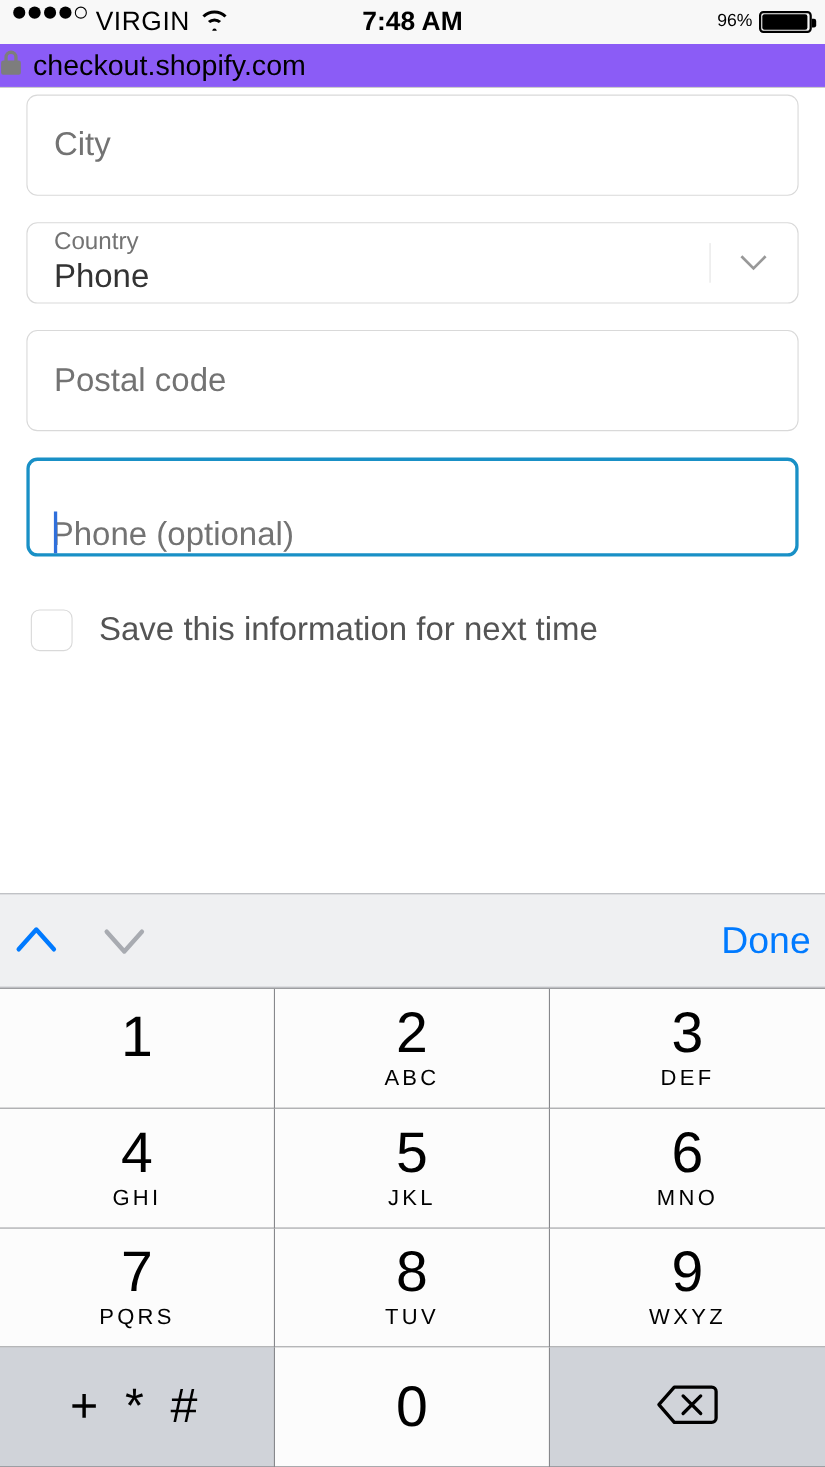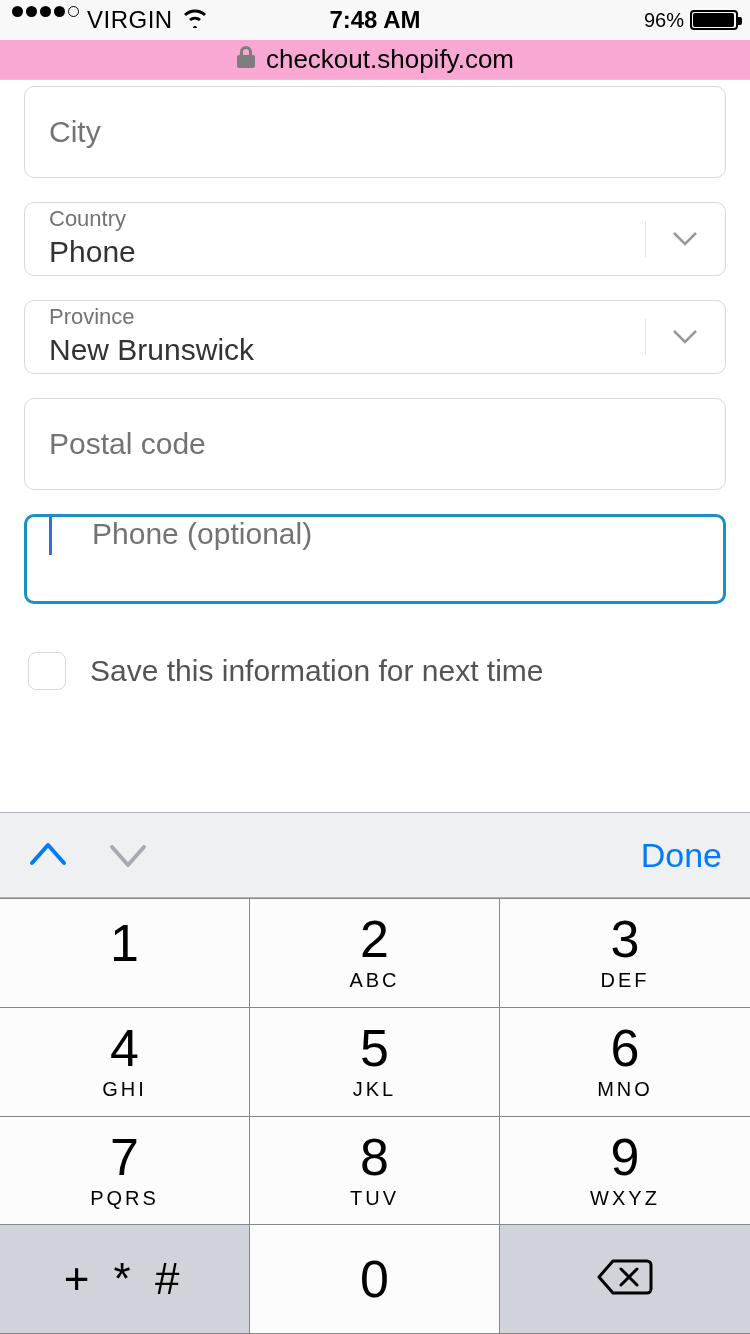--- a/index.html
+++ b/index.html
@@ -8,27 +8,27 @@
     
     .status-bar { height: 40px; background: #f8f8f8; display: flex; align-items: center; justify-content: space-between; padding: 0 12px; font-size: 24px; font-weight: 500; color: #000; }
     .status-left { display: flex; align-items: flex-start; gap: 8px; }
     .signal-dots { display: flex; gap: 3px; align-items: center; }
     .dot { width: 11px; height: 11px; border-radius: 50%; background: #000; }
     .dot.hollow { background: transparent; border: 1.5px solid #000; }
     .carrier { font-size: 24px; letter-spacing: 0.5px; }
     .wifi-icon { display: inline-block; }
     .time { font-weight: 600; position:absolute; left:50%; transform:translateX(-50%); }
     .status-right { display: flex; align-items: center; gap: 6px; }
-    .battery-pct { font-size: 20px; }
+    .battery-pct { font-size: 16px; }
     .battery { width: 48px; height: 20px; border: 2px solid #000; border-radius: 4px; position: relative; display: inline-block; }
     .battery::after { content:""; position:absolute; right:-6px; top:5px; width:4px; height:8px; background:#000; border-radius:0 2px 2px 0; }
     .battery-fill { position:absolute; left:1px; top:1px; bottom:1px; width:94%; background:#000; border-radius:2px; }
 
     
-    .url-bar { height: 40px; background: #f9a8d4; border-bottom: 1px solid #ccc; display: flex; align-items: center; justify-content: center; gap: 10px; font-size: 26px; color: #000; }
+    .url-bar { height: 40px; background: #8b5cf6; border-bottom: 1px solid #ccc; display: flex; align-items: center; gap: 10px; font-size: 26px; color: #000; }
     .lock-glyph { font-size: 22px; color:#7d7d7d; }
 
     
     .form-area { padding: 0 24px; background: #fff; }
     .field { width: 100%; border: 1px solid #d9d9d9; border-radius: 10px; margin-top: 24px; position: relative; background:#fff; }
     .field:first-child { margin-top: 6px; }
     .input-plain { width: 100%; height: 90px; border: none; background: transparent; padding: 0 24px; font-size: 30px; color: #333; border-radius: 10px; }
     .input-plain::placeholder { color: #737373; }
 
     .field.floating { padding: 12px 24px 12px 24px; height: 74px; display:flex; flex-direction:column; justify-content:center; }
@@ -37,41 +37,41 @@
     .select-caret { position: absolute; right: 0; top: 0; bottom: 0; width: 80px; display:flex; align-items:center; justify-content:center; }
     .select-caret::before { content:""; position:absolute; left:0; top:18px; bottom:18px; width:1px; background:#e3e3e3; }
 
     .field.focused { border: 3px solid #1990c6; }
 
     .save-row { display:flex; align-items:center; gap:24px; margin-top:48px; padding-left:4px; }
     .checkbox { width:38px; height:38px; border:1px solid #d9d9d9; border-radius:8px; background:#fff; }
     .save-label { font-size:30px; color:#545454; }
 
     
-    .accessory-bar { position:absolute; left:0; right:0; top:812px; height:86px; background:#eff0f2; border-top:1px solid #b3b6bb; border-bottom:1px solid #b3b6bb; display:flex; align-items:center; justify-content:space-between; padding:0 28px; }
+    .accessory-bar { position:absolute; left:0; right:0; top:812px; height:86px; background:#eff0f2; border-top:1px solid #b3b6bb; border-bottom:1px solid #b3b6bb; display:flex; align-items:center; justify-content:space-between; padding:0 13px; }
     .chevron-group { display:flex; gap:40px; align-items:center;}
     .chevron { width:40px; height:40px; display:flex; align-items:center; justify-content:center; }
     .done-btn { font-size:34px; color:#007aff; font-weight:500; }
 
     
     .keyboard { position:absolute; left:0; right:0; bottom:0; top:898px; background:#fff; display:grid; grid-template-columns: repeat(3, 1fr); grid-template-rows: repeat(4, 1fr); }
     .key { border-right:1px solid #87888c; border-bottom:1px solid #87888c; display:flex; flex-direction:column; align-items:center; justify-content:center; background:#fcfcfc;}
     .key:nth-child(3n) { border-right:none; }
     .key .digit { font-size:52px; font-weight:400; color:#000; line-height:1; }
     .key .letters { font-size:20px; font-weight:400; letter-spacing:3px; color:#000; margin-top:4px;}
     .key.special { background:#d0d3d9; }
     .key .sym { font-size:44px; font-weight:300; color:#000; letter-spacing:6px;}
     .key.zero .digit { margin-top:0; }
     .key.key1 .digit { margin-bottom:20px; }
     .keyboard { border-top:1px solid #87888c; }
     .key.backspace svg { width:60px; height:40px; }
 
     .cursor { display:inline-block; width:3px; height:38px; background:#2f6fdb; vertical-align:middle; margin-right:-3px; position:relative; top:0px; animation: blink 1s steps(1) infinite;}
     @keyframes blink { 50% { opacity:0; } }
-    .phone-input-wrap { display:flex; align-items:flex-start; height:100%; padding:0 22px;gap:45px;}
+    .phone-input-wrap { display:flex; align-items:flex-end; height:100%; padding:0 22px;}
     .phone-placeholder { color:#737373; font-size:30px; margin-left:-2px;}
   </style>
 </head>
 <body>
 
 <div class="status-bar">
   <div class="status-left">
     <span class="signal-dots">
       <span class="dot"></span>
         <span class="dot"></span>
@@ -114,29 +114,20 @@
   <div class="field floating">
     <span class="floating-label">Country</span>
     <span class="floating-value">Phone</span>
     <span class="select-caret">
       <svg width="26" height="16" viewBox="0 0 26 16">
           <path d="M2 2 L13 13 L24 2" stroke="#999" stroke-width="2.5" fill="none"></path>
         </svg>
     </span>
   </div>
 
-  <div class="field floating">
-    <span class="floating-label">Province</span>
-    <span class="floating-value">New Brunswick</span>
-    <span class="select-caret">
-      <svg width="26" height="16" viewBox="0 0 26 16">
-          <path d="M2 2 L13 13 L24 2" stroke="#999" stroke-width="2.5" fill="none"></path>
-        </svg>
-    </span>
-  </div>
 
   <div class="field">
     <input class="input-plain" placeholder="Postal code" style="">
   </div>
 
   <div class="field focused" style="height:90px;">
     <div class="phone-input-wrap">
       <span class="cursor"></span>
       <span class="phone-placeholder">Phone (optional)</span>
     </div>

